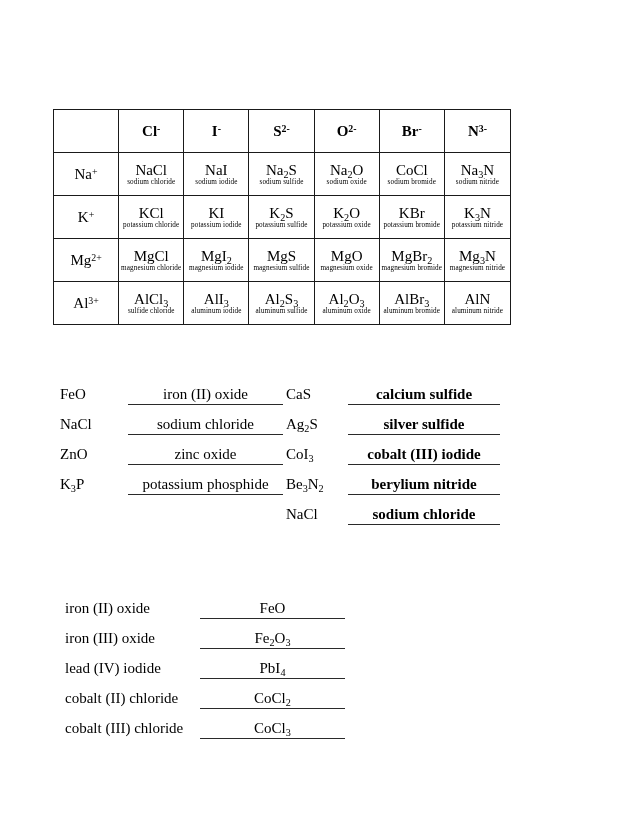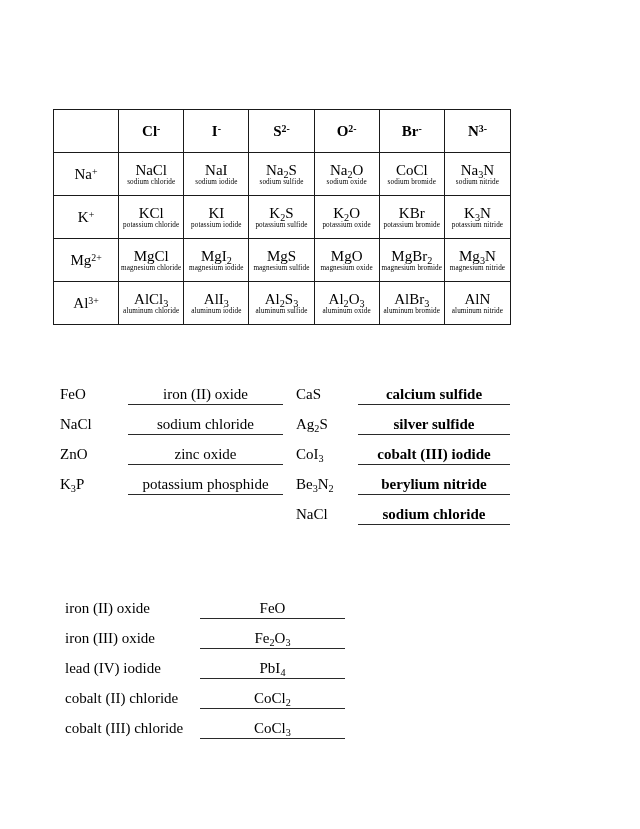--- a/index.html
+++ b/index.html
@@ -85,21 +85,21 @@
     position: absolute;
     left: 0;
     top: 386px;
     width: 640px;
   }
   .nm-col {
     position: absolute;
     top: 0;
   }
   .nm-col.left  { left: 60px; }
-  .nm-col.right { left: 296px; }
+  .nm-col.right { left: 286px; }
 
   .nm-row {
     height: 30px;
     display: flex;
     align-items: flex-start;
     white-space: nowrap;
   }
   .nm-formula {
     font-size: 15px;
     line-height: 1.1;
@@ -250,21 +250,21 @@
           </td>
           <td>
             <span class="formula">Mg<sub>3</sub>N</span>
             <span class="cname">magnesium nitride</span>
           </td>
         </tr>
         <tr>
           <td class="cation-cell">Al<sup>3+</sup></td>
           <td>
             <span class="formula">AlCl<sub>3</sub></span>
-            <span class="cname">aluminum  chloride</span>
+            <span class="cname">sulfide  chloride</span>
           </td>
           <td>
             <span class="formula">AlI<sub>3</sub></span>
             <span class="cname">aluminum iodide</span>
           </td>
           <td>
             <span class="formula">Al<sub>2</sub>S<sub>3</sub></span>
             <span class="cname">aluminum sulfide</span>
           </td>
           <td>

